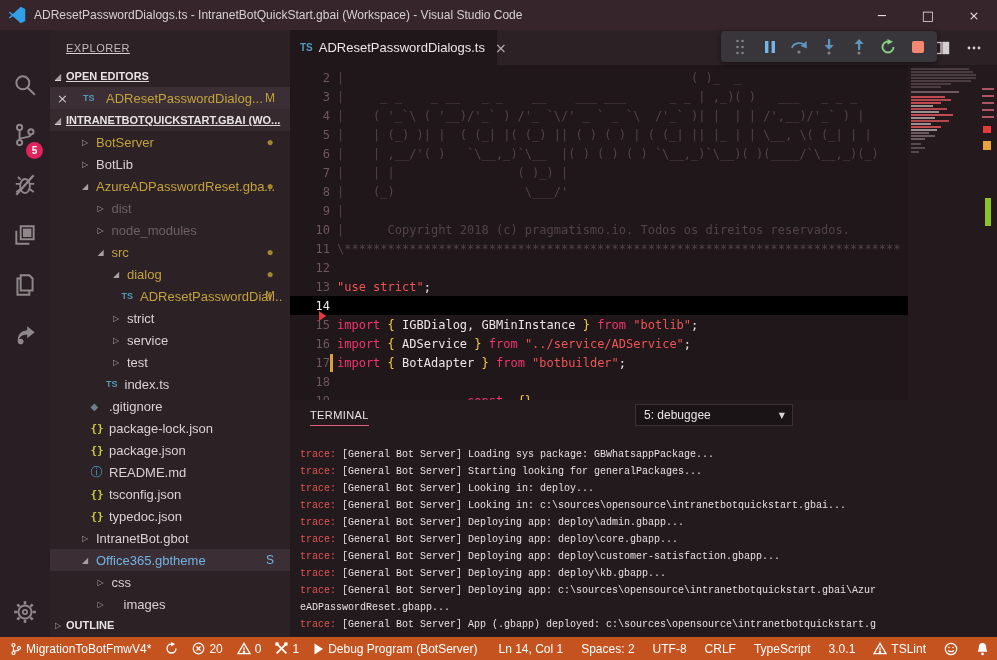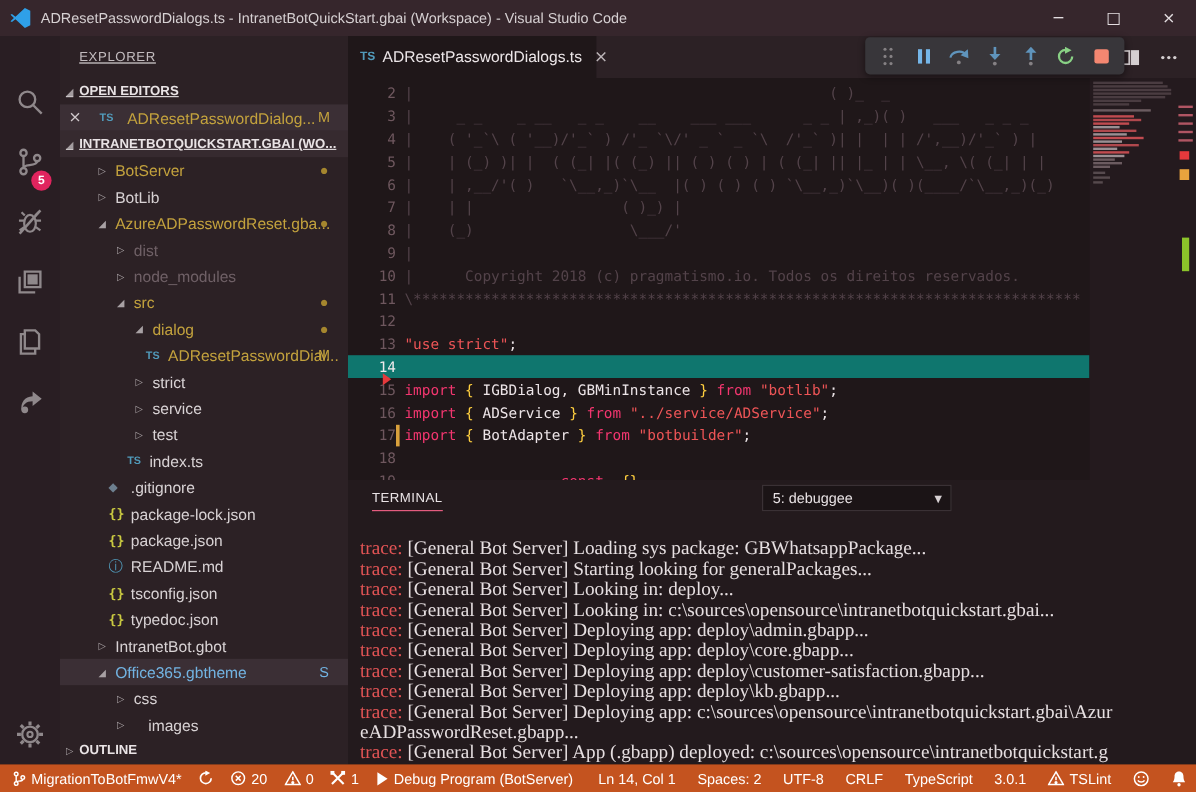--- a/index.html
+++ b/index.html
@@ -65,21 +65,21 @@
             align-items:center; padding:0 6px; gap:4px; z-index:5; }
   .dbtn { width:28px; height:26px; display:flex; align-items:center; justify-content:center; }
 
   #codearea { position:absolute; left:290px; top:65px; width:618px; height:335px;
               background:#1f1719; overflow:hidden; }
   #code-lines { position:absolute; left:0; top:3px; width:618px; }
   .cline { position:relative; height:19px; display:flex; align-items:center;
            font-family:"DejaVu Sans Mono",monospace; font-size:12px; }
   .cline .gut { width:40px; text-align:right; color:#6e575e; flex:0 0 40px; }
   .cline .txt { padding-left:7px; white-space:pre; }
-  .cline.cur { background:#0f766e;align-items:center; }
+  .cline.cur { background:#000000;align-items:center; }
   .cline.cur .gut { color:#f0eaec; }
   .kw { color:#f2366f; } .str { color:#ef5557; } .br { color:#ffcf3f; }
   .pln { color:#ece4e7; } .cmt { color:#53434a; }
   #gitbar17 { position:absolute; left:40px; top:289px; width:3px; height:18px; background:#d9a13c; }
   #dbgarrow { position:absolute; left:29px; top:246px; width:0; height:0;
               border-left:7px solid #e5393c; border-top:5px solid transparent;
               border-bottom:5px solid transparent; }
 
   
   #minimap { position:absolute; left:908px; top:65px; width:72px; height:335px; background:#241a1e; }
@@ -91,21 +91,21 @@
   #panel { position:absolute; left:290px; top:400px; width:707px; height:237px; background:#231a1d; }
   #panelhead { position:absolute; left:0; top:0; width:707px; height:30px; display:flex; align-items:center; }
   #term-tab { margin-left:20px; font-size:11px; color:#eae4e6; letter-spacing:0.4px;
               border-bottom:1px solid #e45c7f; padding-bottom:4px; padding-top:5px; }
   #term-dd { position:absolute; left:345px; top:4px; width:158px; height:22px; background:#1b1416;
              border:1px solid #3a3135; color:#e8e2e4; font-size:12px; display:flex;
              align-items:center; padding:0 8px; }
   #term-dd .caret { position:absolute; right:7px; font-size:8px; color:#d8d2d4;
                     font-family:"DejaVu Sans",sans-serif; }
   #terminal { position:absolute; left:0; top:30px; width:707px; height:207px; overflow:hidden; }
-  .tline { height:17px; font-family:Liberation Serif, serif; font-size:16px;
+  .tline { height:17px; font-family:Liberation Mono, monospace; font-size:10px;
            color:#e6dfe1; white-space:pre; padding-left:10px; }
   .tpre { color:#e25455; }
 
   
   #statusbar { position:absolute; left:0; top:637px; width:997px; height:23px; background:#c4531f;
                color:#fff; font-size:12px; display:flex; align-items:center; }
   .sbitem { display:flex; align-items:center; gap:4px; margin-left:14px; white-space:nowrap;justify-content:center; }
   .sbitem.first { margin-left:10px; }
   #sbright { position:absolute; right:8px; top:0; height:23px; display:flex; align-items:center; }
   #sbright .sbitem { margin-left:18px; }

